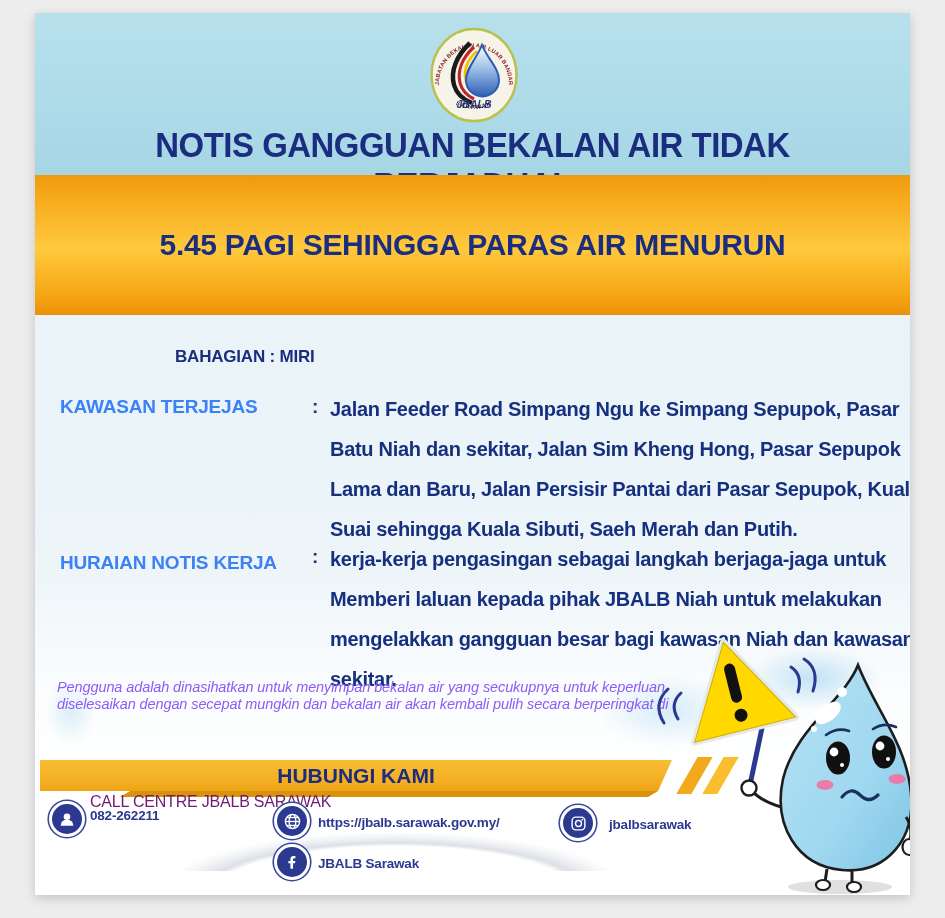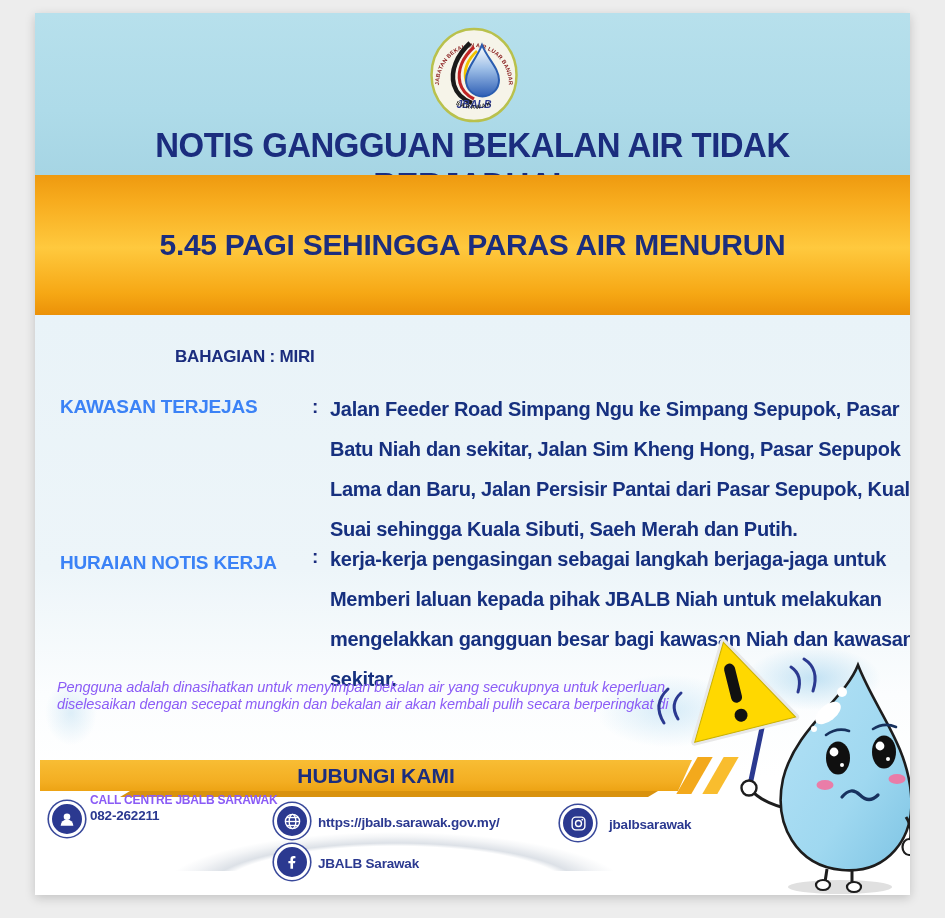--- a/index.html
+++ b/index.html
@@ -24,29 +24,29 @@
   .field-label{font-size:19px;font-weight:800;color:#3b82f6;letter-spacing:-.2px;}
   .field-colon{font-size:19px;font-weight:800;color:#1b2d7e;}
   .field-lines{width:572px;}
   .field-lines div{font-size:20px;font-weight:700;color:#16307f;line-height:40px;letter-spacing:-.3px;white-space:nowrap;}
   .disclaimer{width:710px;color:#8b5cf6;font-style:italic;}
   .disclaimer div{font-size:14.5px;line-height:17px;letter-spacing:-.1px;}
   
   .contact-banner{left:5px;top:747px;width:632px;height:31px;
       background:linear-gradient(180deg,#f8bd34 0%,#f3ae22 70%,#eda314 100%);
       clip-path:polygon(0 0,100% 0,calc(100% - 14px) 100%,0 100%);
-      display:flex;align-items:center;justify-content:center;padding-left:20px;}
+      display:flex;align-items:center;justify-content:center;}
   .contact-heading{font-size:21px;font-weight:800;color:#1b2d7e;}
   .banner-shadow{left:85px;top:778px;width:538px;height:6px;background:#d9920e;
       clip-path:polygon(10px 0,100% 0,calc(100% - 10px) 100%,0 100%);}
   .stripe{top:744px;width:15px;height:37px;transform:skewX(-30deg);}
   
   .cicon{width:30px;height:30px;border-radius:50%;background:#2b3990;border:3px solid #fff;
          box-shadow:0 0 0 1.6px #39499b;display:flex;align-items:center;justify-content:center;}
-  .c-label{font-size:12px;font-weight:700;color:#8b5cf6;letter-spacing:-.2px;}
+  .c-label{font-size:16px;font-weight:400;color:#701a75;letter-spacing:-.2px;}
   .c-value{font-size:13.5px;font-weight:800;color:#2b3990;letter-spacing:-.2px;}
   .splash{pointer-events:none;}
 </style>
 </head>
 <body>
 
 <div class="stage">
   <div class="poster">
 
     <div class="abs header">

